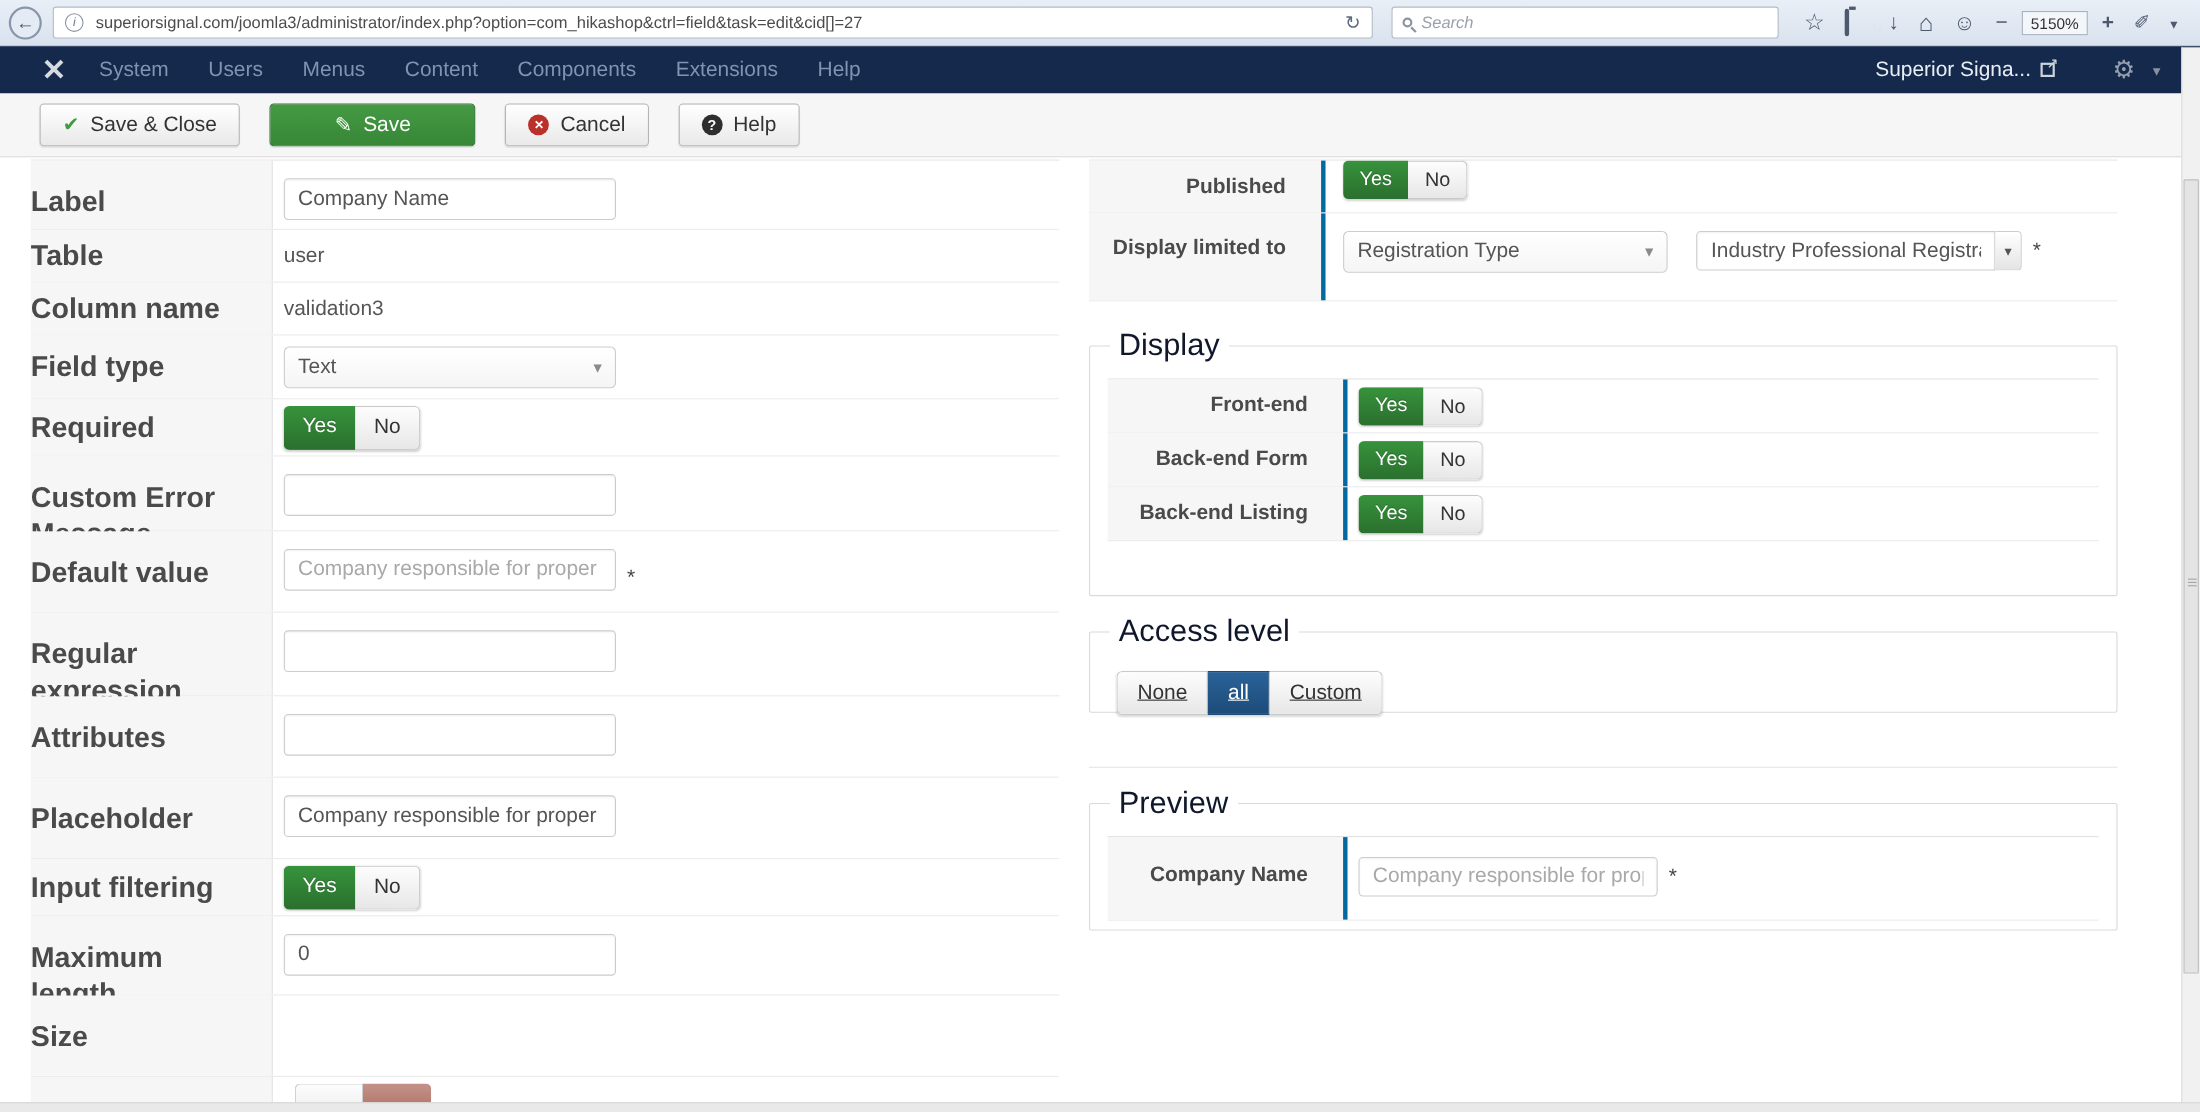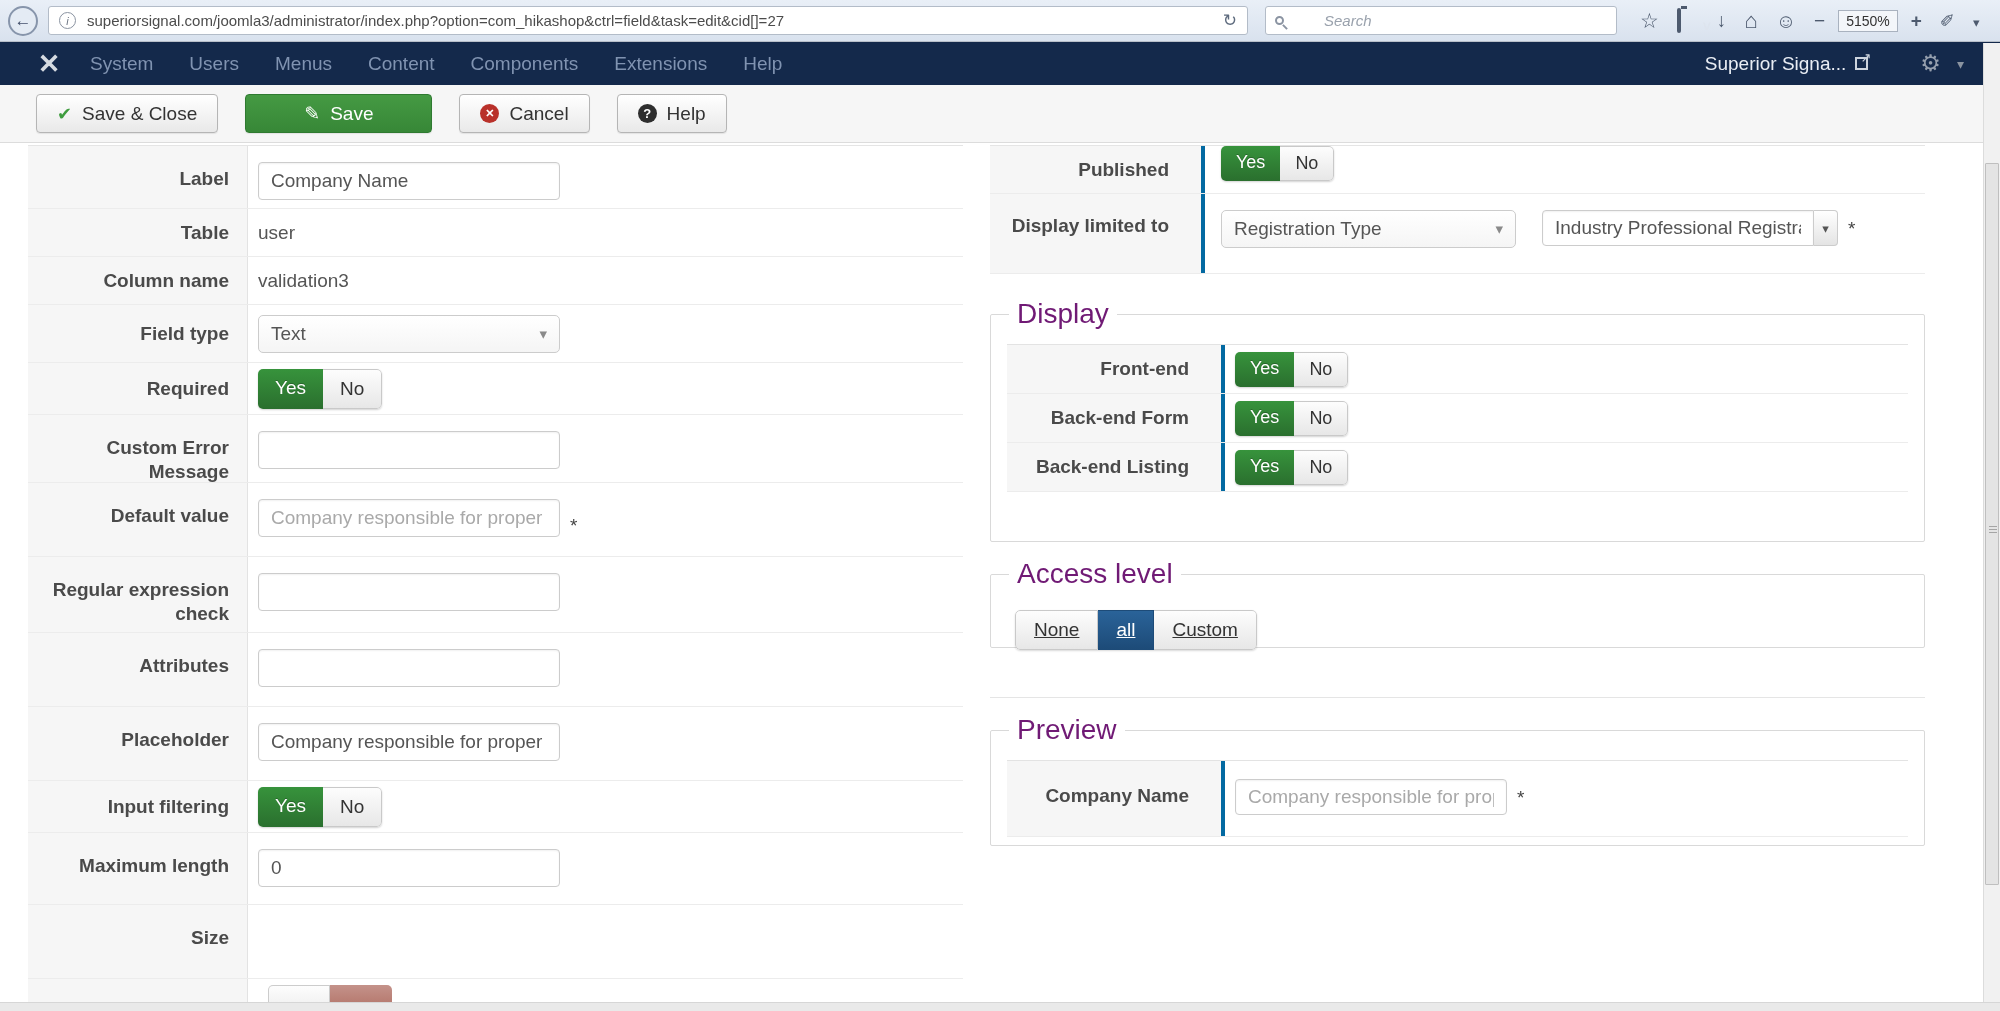--- a/index.html
+++ b/index.html
@@ -17,21 +17,21 @@
     border-radius:3px; margin-left:10px; display:flex; align-items:center;
     padding:0 10px; flex:none; }
   .info-circle { width:17px; height:17px; border:1px solid #8a93a1; border-radius:50%;
     color:#6d7684; font-size:11px; font-style:italic; display:flex; align-items:center;
     justify-content:center; flex:none; }
   .url-text { font-size:15px; color:#4c4c4c; margin-left:11px; flex:1;
     white-space:nowrap; overflow:hidden; }
   .i-reload { color:#5d6a7d; font-size:17px; flex:none; }
   .search-box { width:352px; height:29px; background:#fff; border:1px solid #b3bcc8;
     border-radius:3px; margin-left:17px; display:flex; align-items:center;
-    padding:0 9px; flex:none;gap:32px; }
+    padding:0 9px; flex:none; }
   .mag { width:9px; height:9px; border:2px solid #8b94a2; border-radius:50%;
     position:relative; flex:none; }
   .mag::after { content:""; position:absolute; width:2px; height:6px; background:#8b94a2;
     transform:rotate(-45deg); left:7px; top:6px; }
   .search-input { border:none; outline:none; flex:1; margin-left:8px; font-size:15px;
     font-style:italic; color:#555; background:transparent;
     font-family:"Liberation Sans", sans-serif; }
   .search-input::placeholder { color:#9aa2ad; }
   .bicons { display:flex; align-items:center; margin-left:14px; color:#4d5a6e; }
   .bicon { margin:0 9px; font-size:19px; line-height:1; color:#4d5a6e; }
@@ -109,22 +109,22 @@
     text-shadow:0 -1px 0 rgba(0,0,0,.25); }
   .tg-off { background:linear-gradient(#fdfdfd,#e7e7e7); color:#333;
     border:1px solid #c9c9c9; border-left:none; border-radius:0 5px 5px 0; }
   .req-mark { font-size:19px; color:#444; margin-left:10px; }
 
   
   .form-left { position:absolute; left:28px; top:145px; width:935px;
     border-top:1px solid #e5e5e5; }
   .frow { display:flex; border-bottom:1px solid #ececec; }
   .flabel { width:220px; background:#f6f6f6; border-right:1px solid #e3e3e3;
-    text-align:right; padding-right:18px; font-weight:bold; color:#4a4a4a;
-    font-size:19px; line-height:1.25; flex:none; display:flex; flex-direction:column;
+    text-align:left; padding-right:18px; font-weight:bold; color:#4a4a4a;
+    font-size:26px; line-height:1.25; flex:none; display:flex; flex-direction:column;
     justify-content:flex-start; }
   .ffield { padding-left:10px; display:flex; align-items:flex-start; flex:1; }
   .v-center { justify-content:center; }
   .fv-center { align-items:center; }
   .plain-val { font-size:19px; color:#555; }
   .w300 { width:302px; }
   .pt { padding-top:16px; }
   .lpt { padding-top:21px; }
 
   
@@ -151,21 +151,21 @@
   .h-pub { height:48px; }
   .h-dl { height:80px; }
   .combo { display:flex; margin-left:26px; }
   .combo .txt-input { width:272px; height:36px; border-radius:4px 0 0 4px; }
   .combo-btn { width:24px; height:36px; border:1px solid #ccc; border-left:none;
     border-radius:0 4px 4px 0; background:linear-gradient(#ffffff,#e4e4e4);
     display:flex; align-items:center; justify-content:center; color:#555; font-size:13px; }
   .combo-btn::before { content:"▾"; }
 
   fieldset { border:1px solid #d9d9d9; border-radius:2px; padding:6px 16px 14px; }
-  legend { font-size:28px; color:#701a75; padding:0 8px; margin-left:2px;
+  legend { font-size:28px; color:#0f172a; padding:0 8px; margin-left:2px;
     font-weight:normal; }
   .fs-display { margin-top:24px; height:244px; }
   .fs-access { margin-top:16px; height:90px; }
   .fs-preview { margin-top:16px; height:132px; }
   .ftable { border-top:1px solid #e3e3e3; margin-top:8px; }
   .ftable .rrow { border-bottom:1px solid #ececec; }
   .drow { height:49px; }
   .drow .rlabel { width:218px; justify-content:center; }
   .drow .rfield { align-items:center; padding-left:10px; }
   .btn-group { display:inline-flex; border-radius:5px; overflow:hidden;

